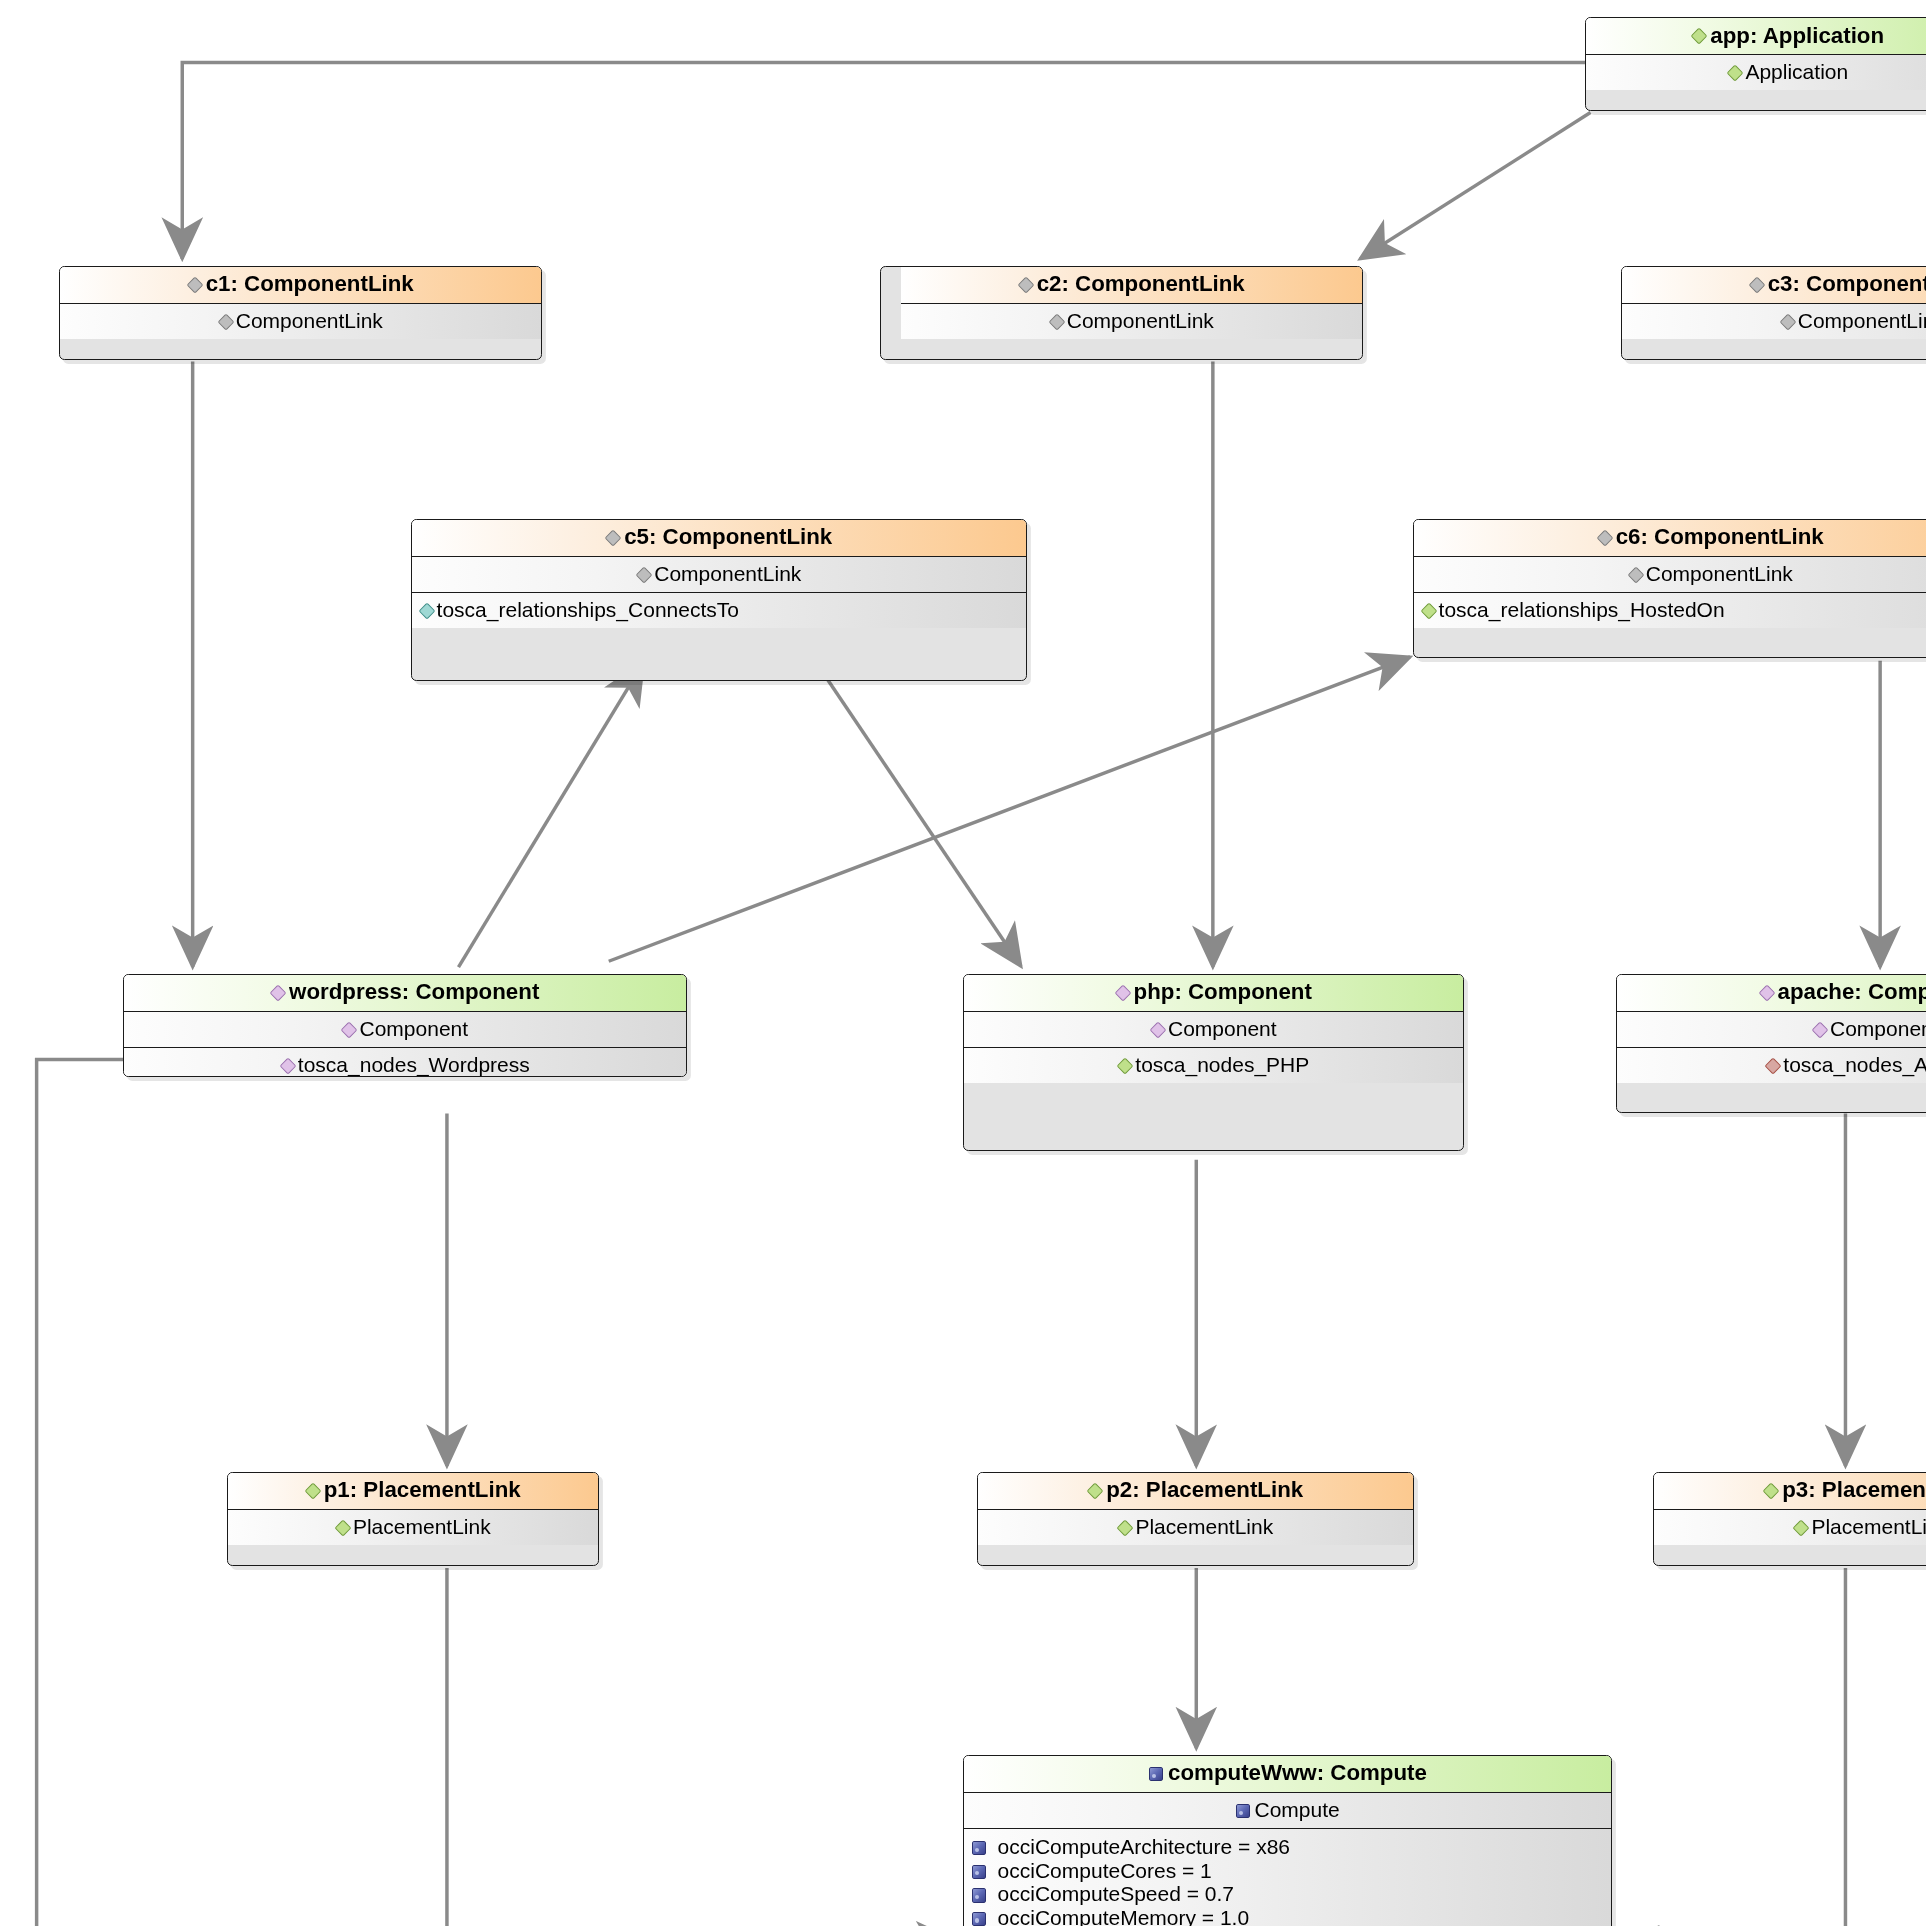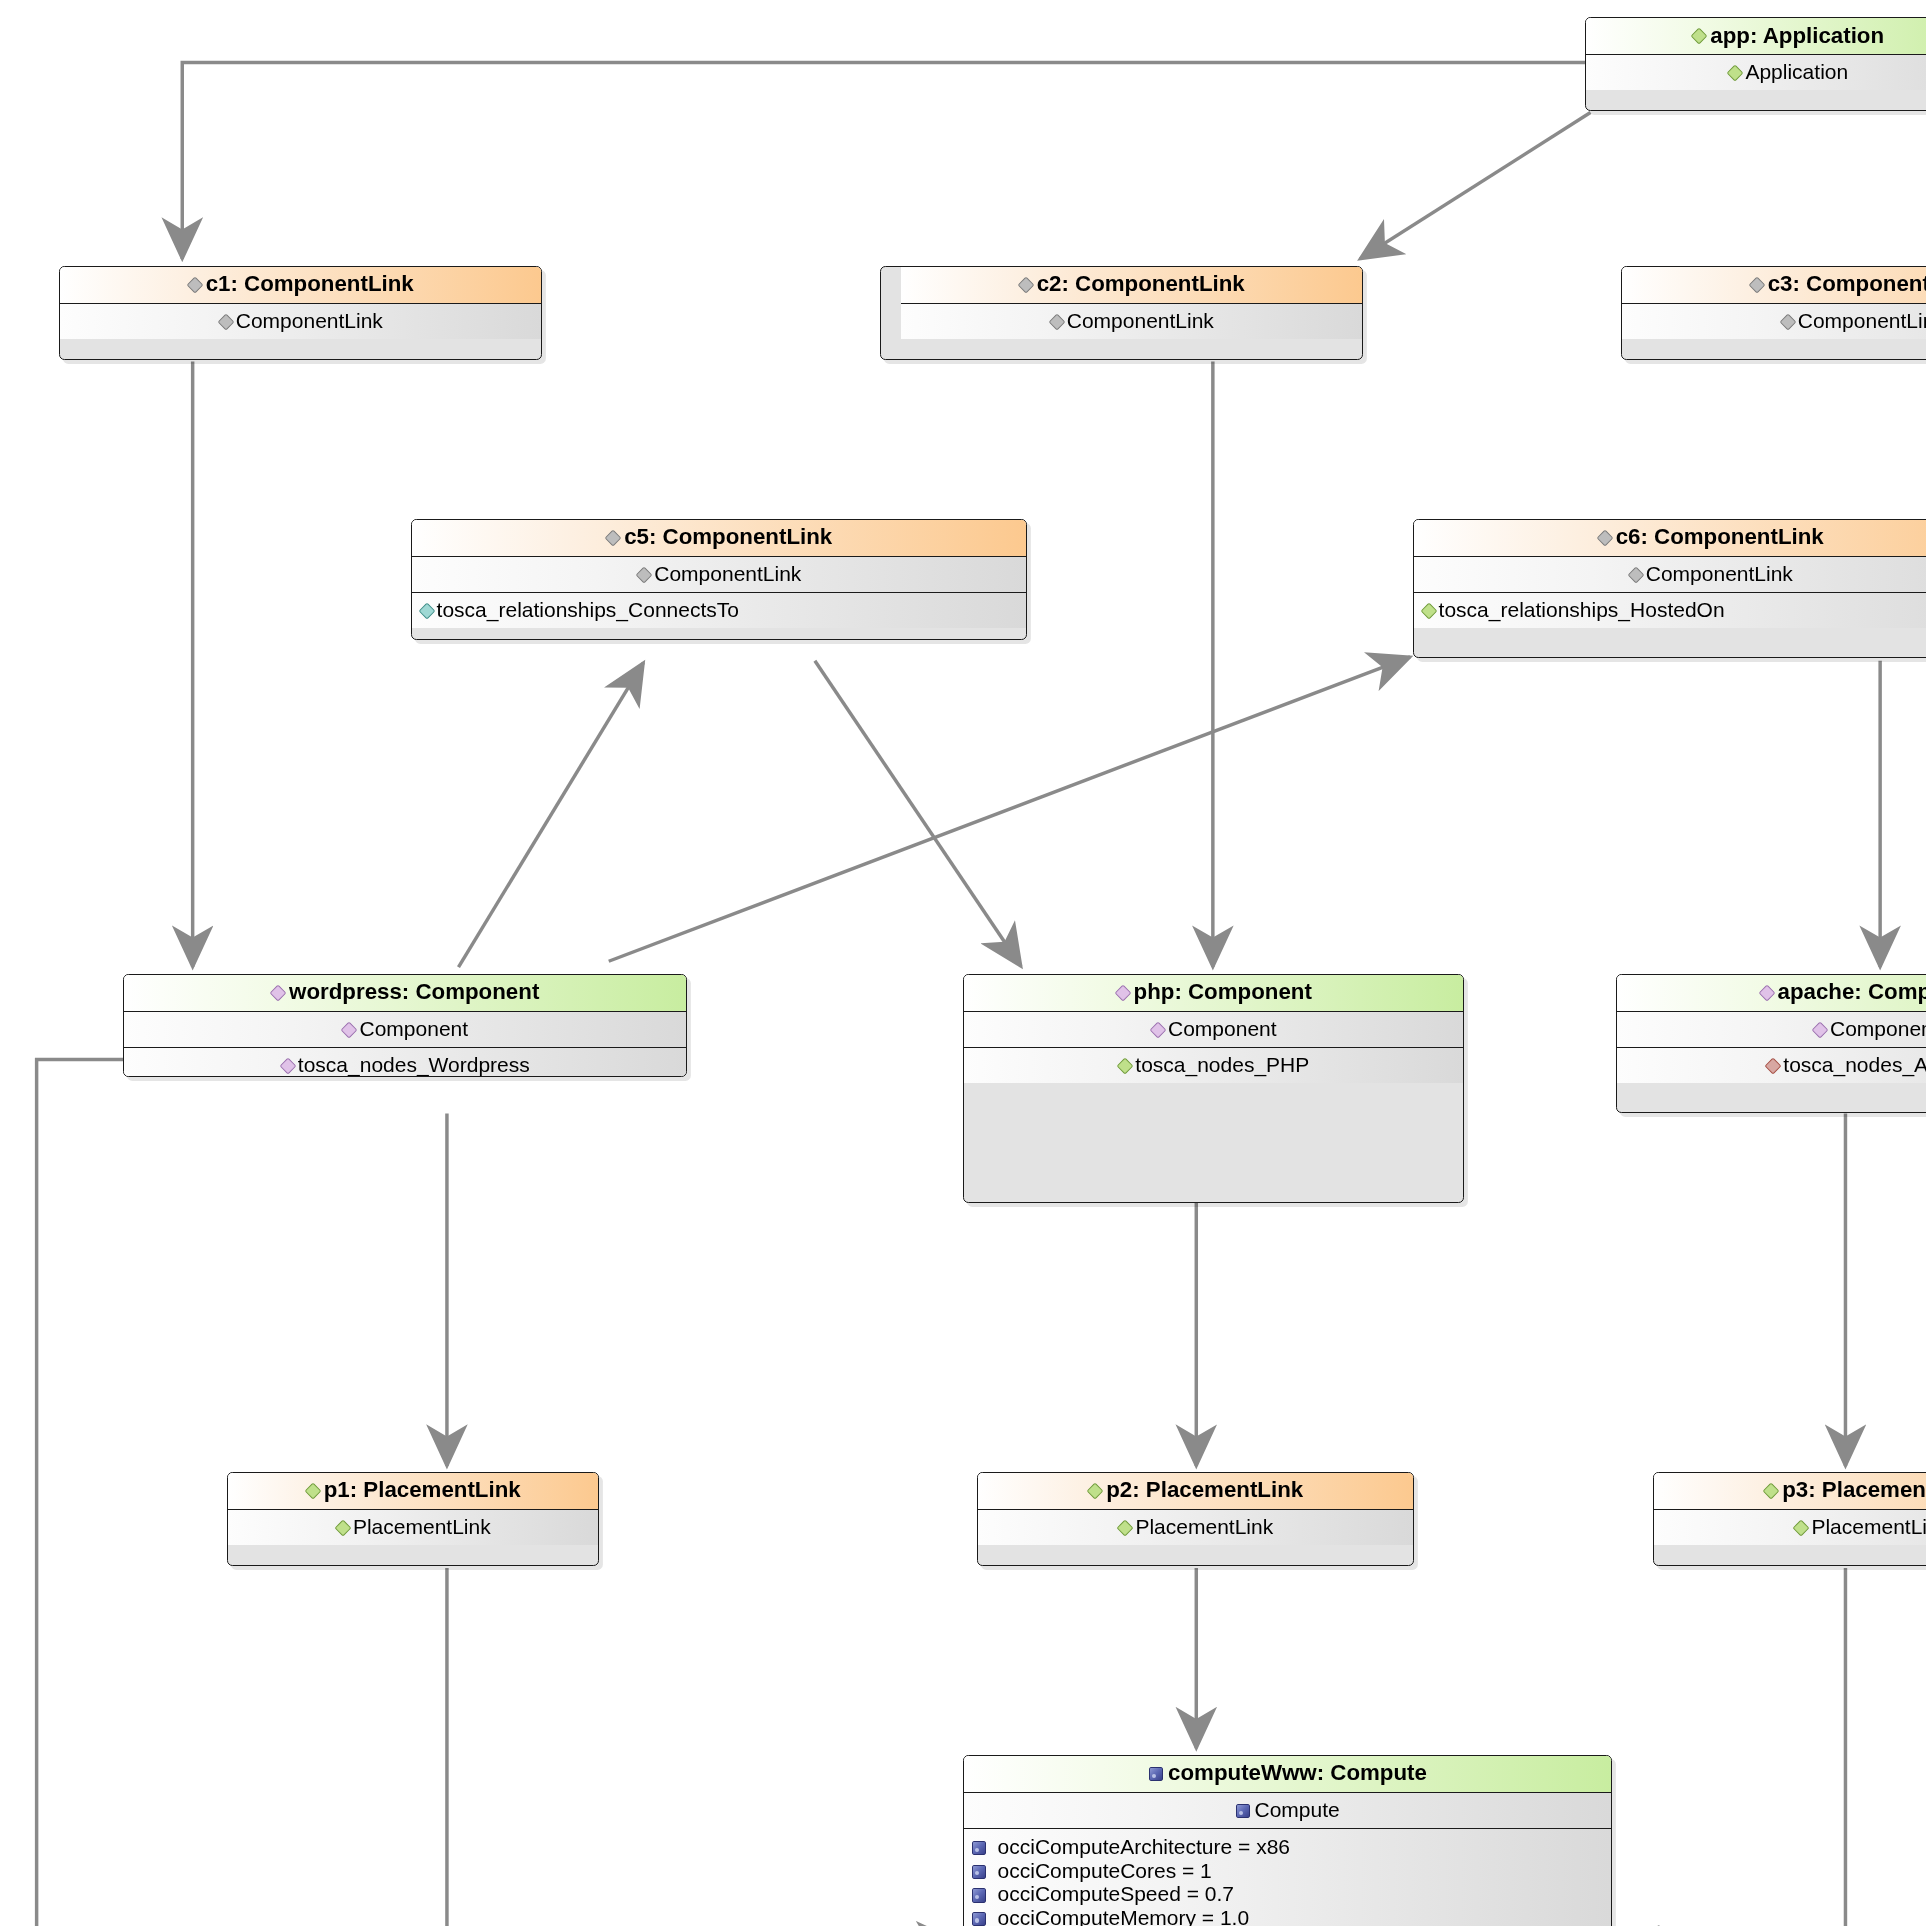--- a/index.html
+++ b/index.html
@@ -144,21 +144,21 @@
       <div class="node" style="left: 1621px; top: 266px; width: 483px; height: 94px;">
         <div class="hdr orange">
           <span class="ic dia gray"></span>
           <span>c3: ComponentLink</span>
         </div>
         <div class="cmp center">
           <span class="ic dia gray"></span>
           <span>ComponentLink</span>
         </div>
       </div>
-      <div class="node" style="left: 411px; top: 519px; width: 616px; height: 121px;">
+      <div class="node" style="left: 411px; top: 519px; width: 616px; height: 162px;">
         <div class="hdr orange">
           <span class="ic dia gray"></span>
           <span>c5: ComponentLink</span>
         </div>
         <div class="cmp center">
           <span class="ic dia gray"></span>
           <span>ComponentLink</span>
         </div>
         <div class="cmp left">
           <span class="ic dia teal"></span>
@@ -186,21 +186,21 @@
         </div>
         <div class="cmp center">
           <span class="ic dia purple"></span>
           <span>Component</span>
         </div>
         <div class="cmp center">
           <span class="ic dia purple"></span>
           <span>tosca_nodes_Wordpress</span>
         </div>
       </div>
-      <div class="node" style="left: 963px; top: 974px; width: 501px; height: 229px;">
+      <div class="node" style="left: 963px; top: 974px; width: 501px; height: 177px;">
         <div class="hdr green">
           <span class="ic dia purple"></span>
           <span>php: Component</span>
         </div>
         <div class="cmp center">
           <span class="ic dia purple"></span>
           <span>Component</span>
         </div>
         <div class="cmp center">
           <span class="ic dia green"></span>

